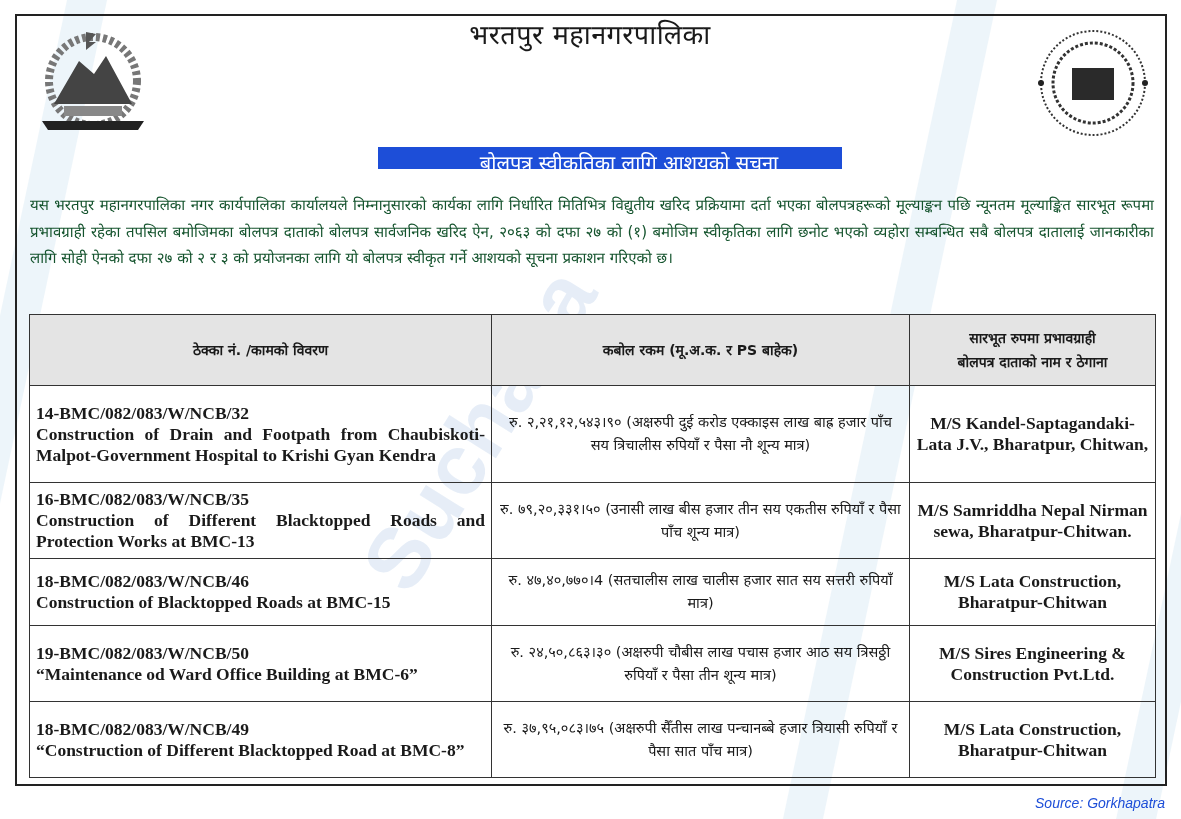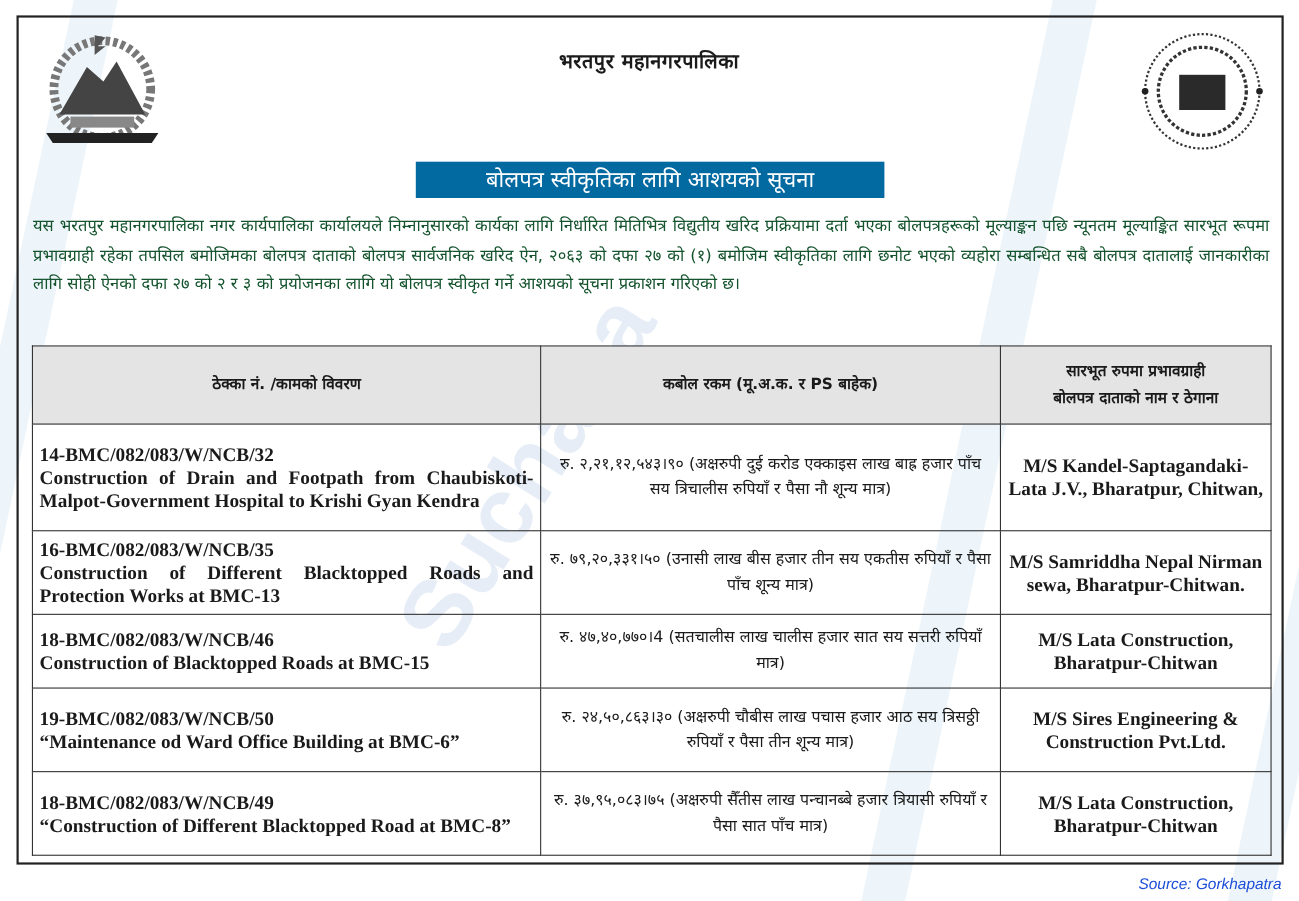--- a/index.html
+++ b/index.html
@@ -9,27 +9,27 @@
     }
     .wm-band { position: absolute; background: #e6f1f8; opacity: 0.7; transform: skewX(-12deg); }
     .frame {
       position: absolute; left: 15px; top: 14px; width: 1152px; height: 772px;
       border: 2px solid #222; box-sizing: border-box;
     }
     .logo { position: absolute; }
     .logo-left { left: 34px; top: 26px; width: 118px; height: 115px; }
     .logo-right { left: 1034px; top: 26px; width: 118px; height: 115px; }
     .header { position: absolute; left: 300px; top: 18px; width: 580px; text-align: center; }
-    .h1 { font-weight: bold; font-size: 18px; line-height: 34px; letter-spacing: 0.5px; margin-top: 22px; }
+    .h1 { font-weight: normal; font-size: 27px; line-height: 34px; letter-spacing: 0.5px; }
     .h2 { font-size: 20px; line-height: 30px; }
     .h3 { font-size: 17px; line-height: 30px; }
     .h4 { font-size: 16px; line-height: 28px; }
     .banner {
-      position: absolute; left: 378px; top: 147px; width: 426px; height: 33px;
-      background: #0369a1; color: #fff; font-size: 20px; line-height: 33px; text-align: center;
+      position: absolute; left: 378px; top: 147px; width: 426px; height: 22px;
+      background: #1d4ed8; color: #fff; font-size: 20px; line-height: 33px; text-align: center; padding-left: 38px;
     }
     .intro {
       position: absolute; left: 30px; top: 192px; width: 1124px;
       font-size: 15px; line-height: 26.5px; text-align: justify; color: #14532d;
     }
     table.bids {
       position: absolute; left: 29px; top: 314px; width: 1126px; border-collapse: collapse;
       table-layout: fixed;
     }
     table.bids th, table.bids td { border: 1.5px solid #333; padding: 2px 6px; vertical-align: middle; }

